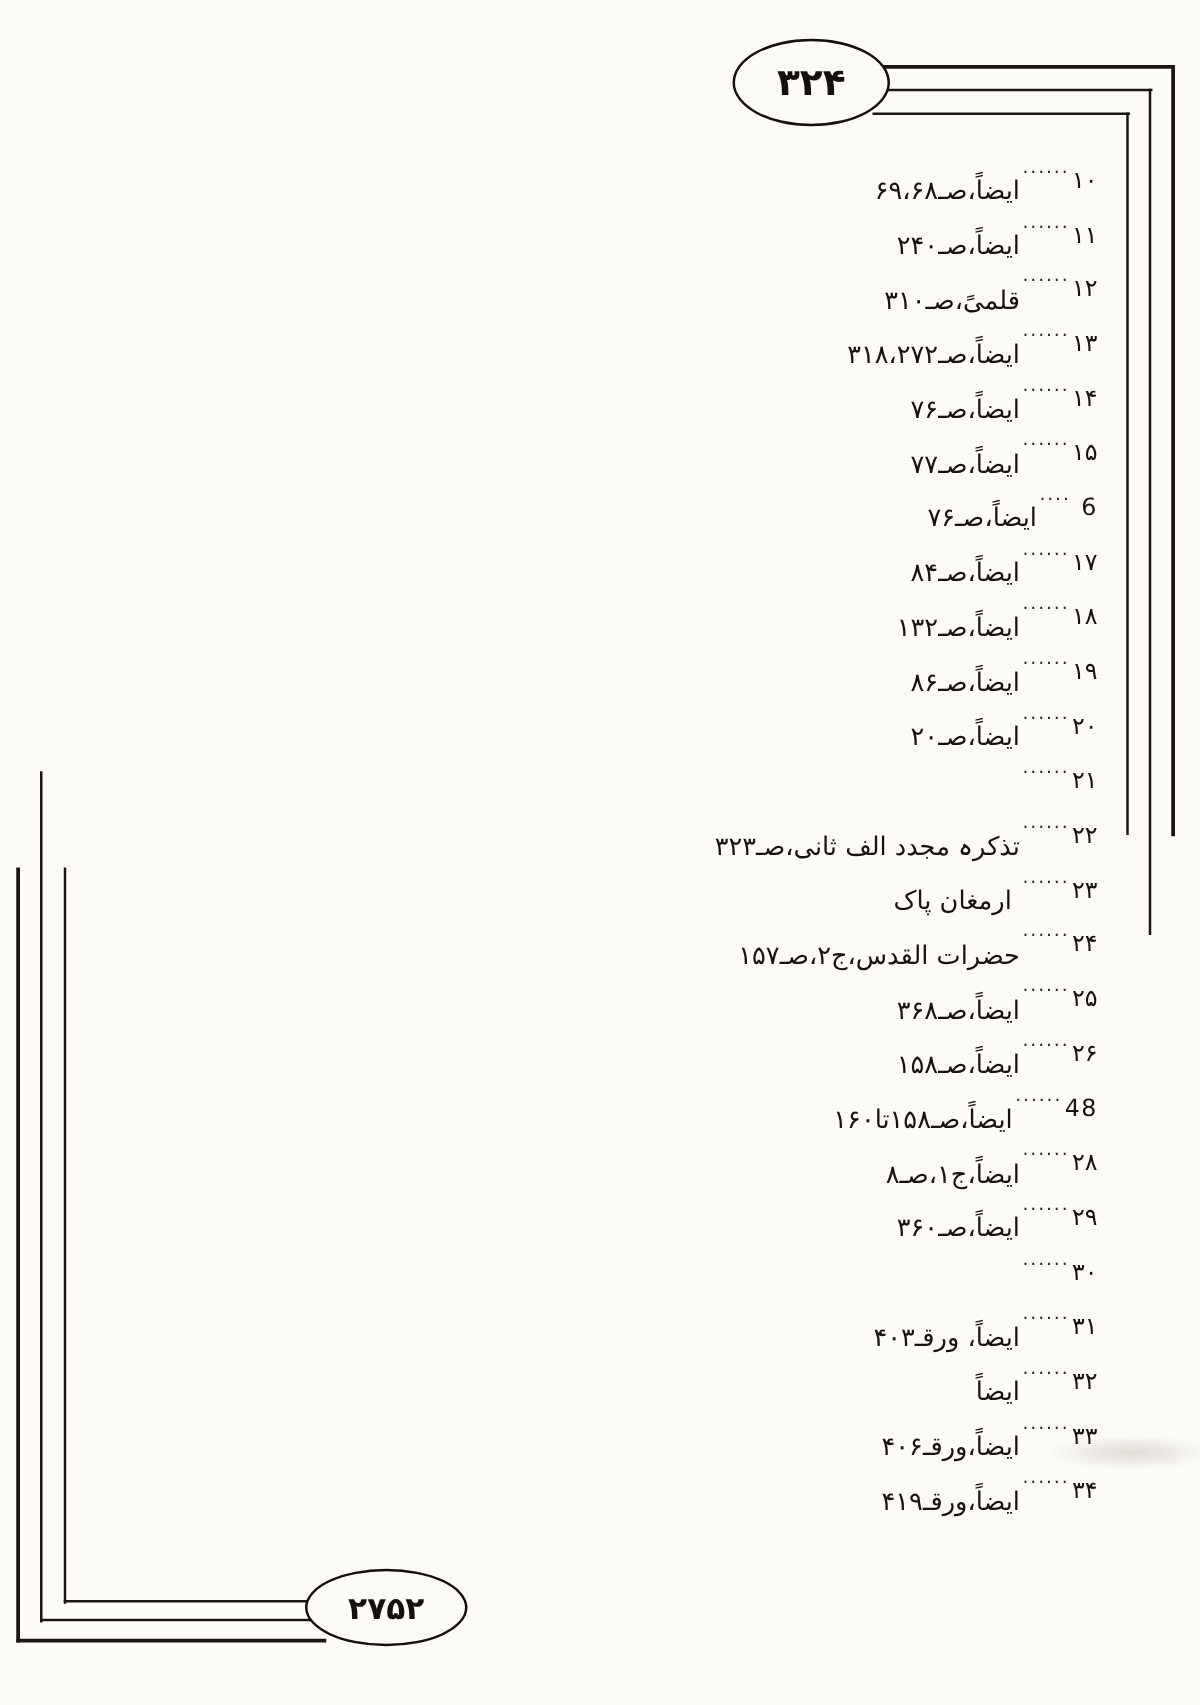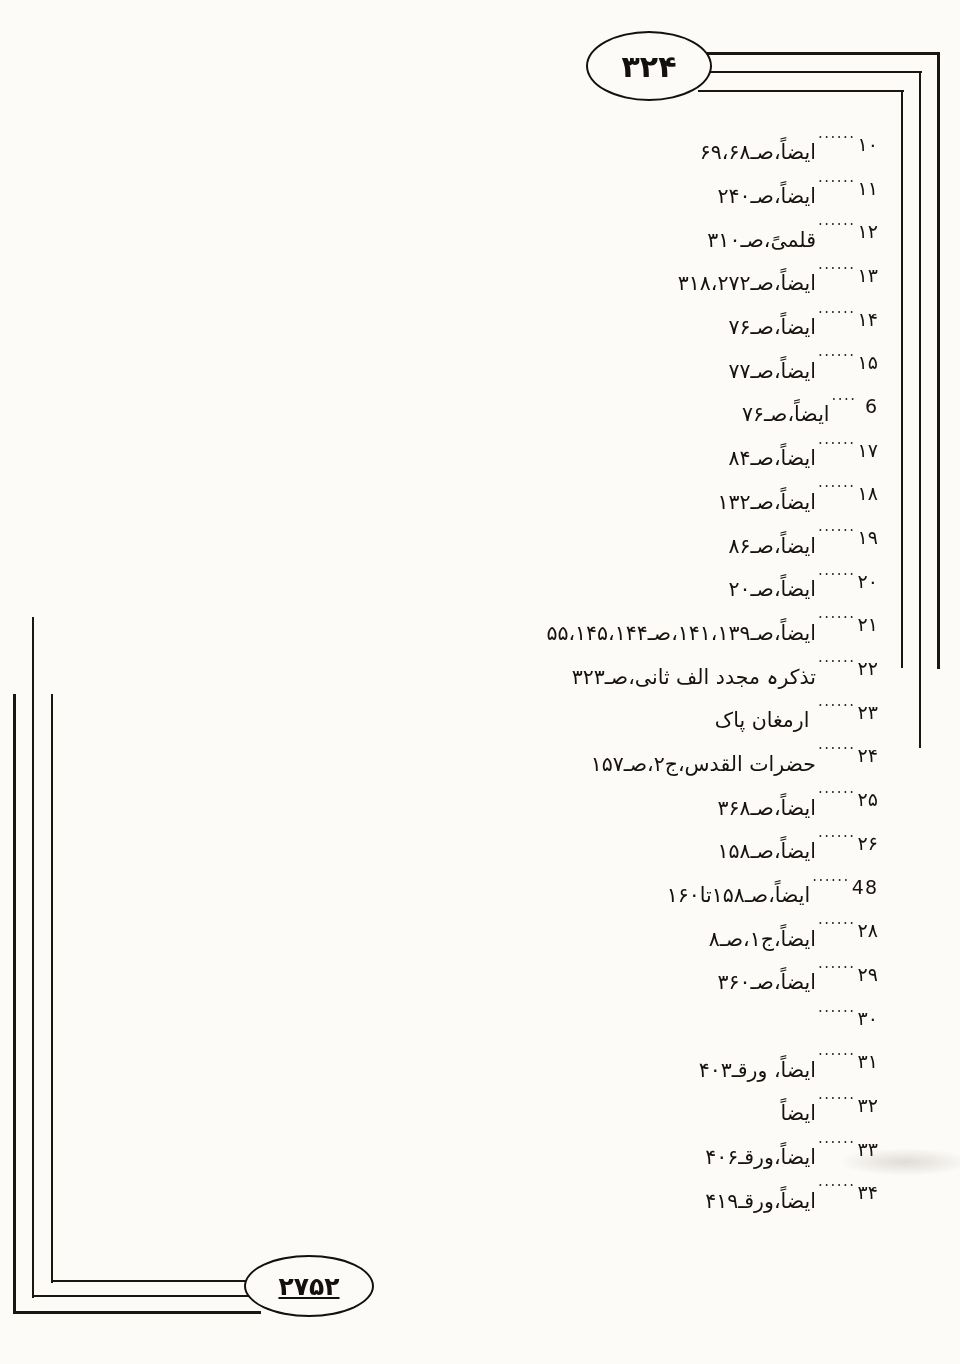--- a/index.html
+++ b/index.html
@@ -9,21 +9,21 @@
     font-family:"DejaVu Sans",sans-serif;
     color:#17120e;
   }
   .line{position:absolute;background:#1c1611;}
   .oval{
     position:absolute;border:2.6px solid #14100d;border-radius:50%;
     background:#fcfbf8;display:flex;align-items:center;justify-content:center;
     font-weight:bold;color:#14100d;z-index:5;
   }
   .oval-top{left:586px;top:31px;width:122px;height:66px;font-size:30px;}
-  .oval-bottom{left:244px;top:1255px;width:126px;height:58px;font-size:25px;text-decoration:underline;}
+  .oval-bottom{left:244px;top:1255px;width:126px;height:58px;font-size:25px;}
   #entries{
     position:absolute;top:111px;right:82px;left:40px;
     direction:rtl;
   }
   .entry{
     height:43.7px;display:flex;align-items:center;justify-content:flex-start;
     white-space:pre;font-size:20.5px;color:#17120e;
   }
   .e-num{font-size:19px;letter-spacing:1px;margin-top:22px;}
   .e-dots{font-size:15px;letter-spacing:1.5px;margin:0 2px;opacity:.9;}
@@ -64,21 +64,21 @@
     <div class="entry"><span class="e-num">۱۱</span><span class="e-dots">......</span><span class="e-text">ایضاً،صـ۲۴۰</span></div>
     <div class="entry"><span class="e-num">۱۲</span><span class="e-dots">......</span><span class="e-text">قلمیً،صـ۳۱۰</span></div>
     <div class="entry"><span class="e-num">۱۳</span><span class="e-dots">......</span><span class="e-text">ایضاً،صـ۳۱۸،۲۷۲</span></div>
     <div class="entry"><span class="e-num">۱۴</span><span class="e-dots">......</span><span class="e-text">ایضاً،صـ۷۶</span></div>
     <div class="entry"><span class="e-num">۱۵</span><span class="e-dots">......</span><span class="e-text">ایضاً،صـ۷۷</span></div>
     <div class="entry"><span class="e-num">6</span><span class="e-dots"> ....</span><span class="e-text">ایضاً،صـ۷۶</span></div>
     <div class="entry"><span class="e-num">۱۷</span><span class="e-dots">......</span><span class="e-text">ایضاً،صـ۸۴</span></div>
     <div class="entry"><span class="e-num">۱۸</span><span class="e-dots">......</span><span class="e-text">ایضاً،صـ۱۳۲</span></div>
     <div class="entry"><span class="e-num">۱۹</span><span class="e-dots">......</span><span class="e-text">ایضاً،صـ۸۶</span></div>
     <div class="entry"><span class="e-num">۲۰</span><span class="e-dots">......</span><span class="e-text">ایضاً،صـ۲۰</span></div>
-    <div class="entry"><span class="e-num">۲۱</span><span class="e-dots">......</span><span class="e-text">ایضاً،صـ۱۴۱،۱۳۹،صـ۵۵،۱۴۵،۱۴۴</span></div>
+    <div class="entry"><span class="e-num">۲۱</span><span class="e-dots">......</span></div>
     <div class="entry"><span class="e-num">۲۲</span><span class="e-dots">......</span><span class="e-text">تذکرہ مجدد الف ثانی،صـ۳۲۳</span></div>
     <div class="entry"><span class="e-num">۲۳</span><span class="e-dots">......</span><span class="e-text"> ارمغان پاک</span></div>
     <div class="entry"><span class="e-num">۲۴</span><span class="e-dots">......</span><span class="e-text">حضرات القدس،ج۲،صـ۱۵۷</span></div>
     <div class="entry"><span class="e-num">۲۵</span><span class="e-dots">......</span><span class="e-text">ایضاً،صـ۳۶۸</span></div>
     <div class="entry"><span class="e-num">۲۶</span><span class="e-dots">......</span><span class="e-text">ایضاً،صـ۱۵۸</span></div>
     <div class="entry"><span class="e-num">48</span><span class="e-dots">......</span><span class="e-text">ایضاً،صـ۱۵۸تا۱۶۰</span></div>
     <div class="entry"><span class="e-num">۲۸</span><span class="e-dots">......</span><span class="e-text">ایضاً،ج۱،صـ۸</span></div>
     <div class="entry"><span class="e-num">۲۹</span><span class="e-dots">......</span><span class="e-text">ایضاً،صـ۳۶۰</span></div>
     <div class="entry"><span class="e-num">۳۰</span><span class="e-dots">......</span></div>
     <div class="entry"><span class="e-num">۳۱</span><span class="e-dots">......</span><span class="e-text">ایضاً، ورقـ۴۰۳</span></div>

